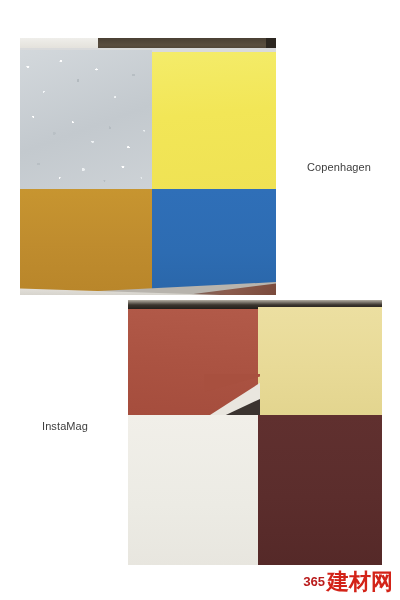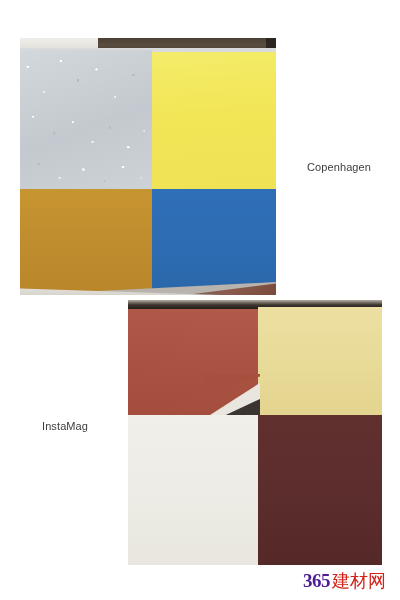--- a/index.html
+++ b/index.html
@@ -209,31 +209,31 @@
   
   #watermark {
     position: absolute;
     left: 303px;
     top: 571px;
     display: flex;
     align-items: center;
     white-space: nowrap;
   }
   #wm-digits {
-    font-family: Liberation Serif, serif;
-    font-size: 19px;
+    font-family: Liberation Mono, monospace;
+    font-size: 13px;
     font-weight: 700;
-    color: #4c1d95;
+    color: #b91c1c;
     letter-spacing: -0.5px;
     line-height: 1;
   }
   #wm-cjk {
     font-family: "DejaVu Sans", sans-serif;
-    font-size: 18px;
-    font-weight: 400;
+    font-size: 22px;
+    font-weight: 700;
     color: #d32318;
     letter-spacing: 0px;
     line-height: 1;
     margin-left: 2px;
   }
 </style>
 </head>
 <body>
 
 <div id="page">

